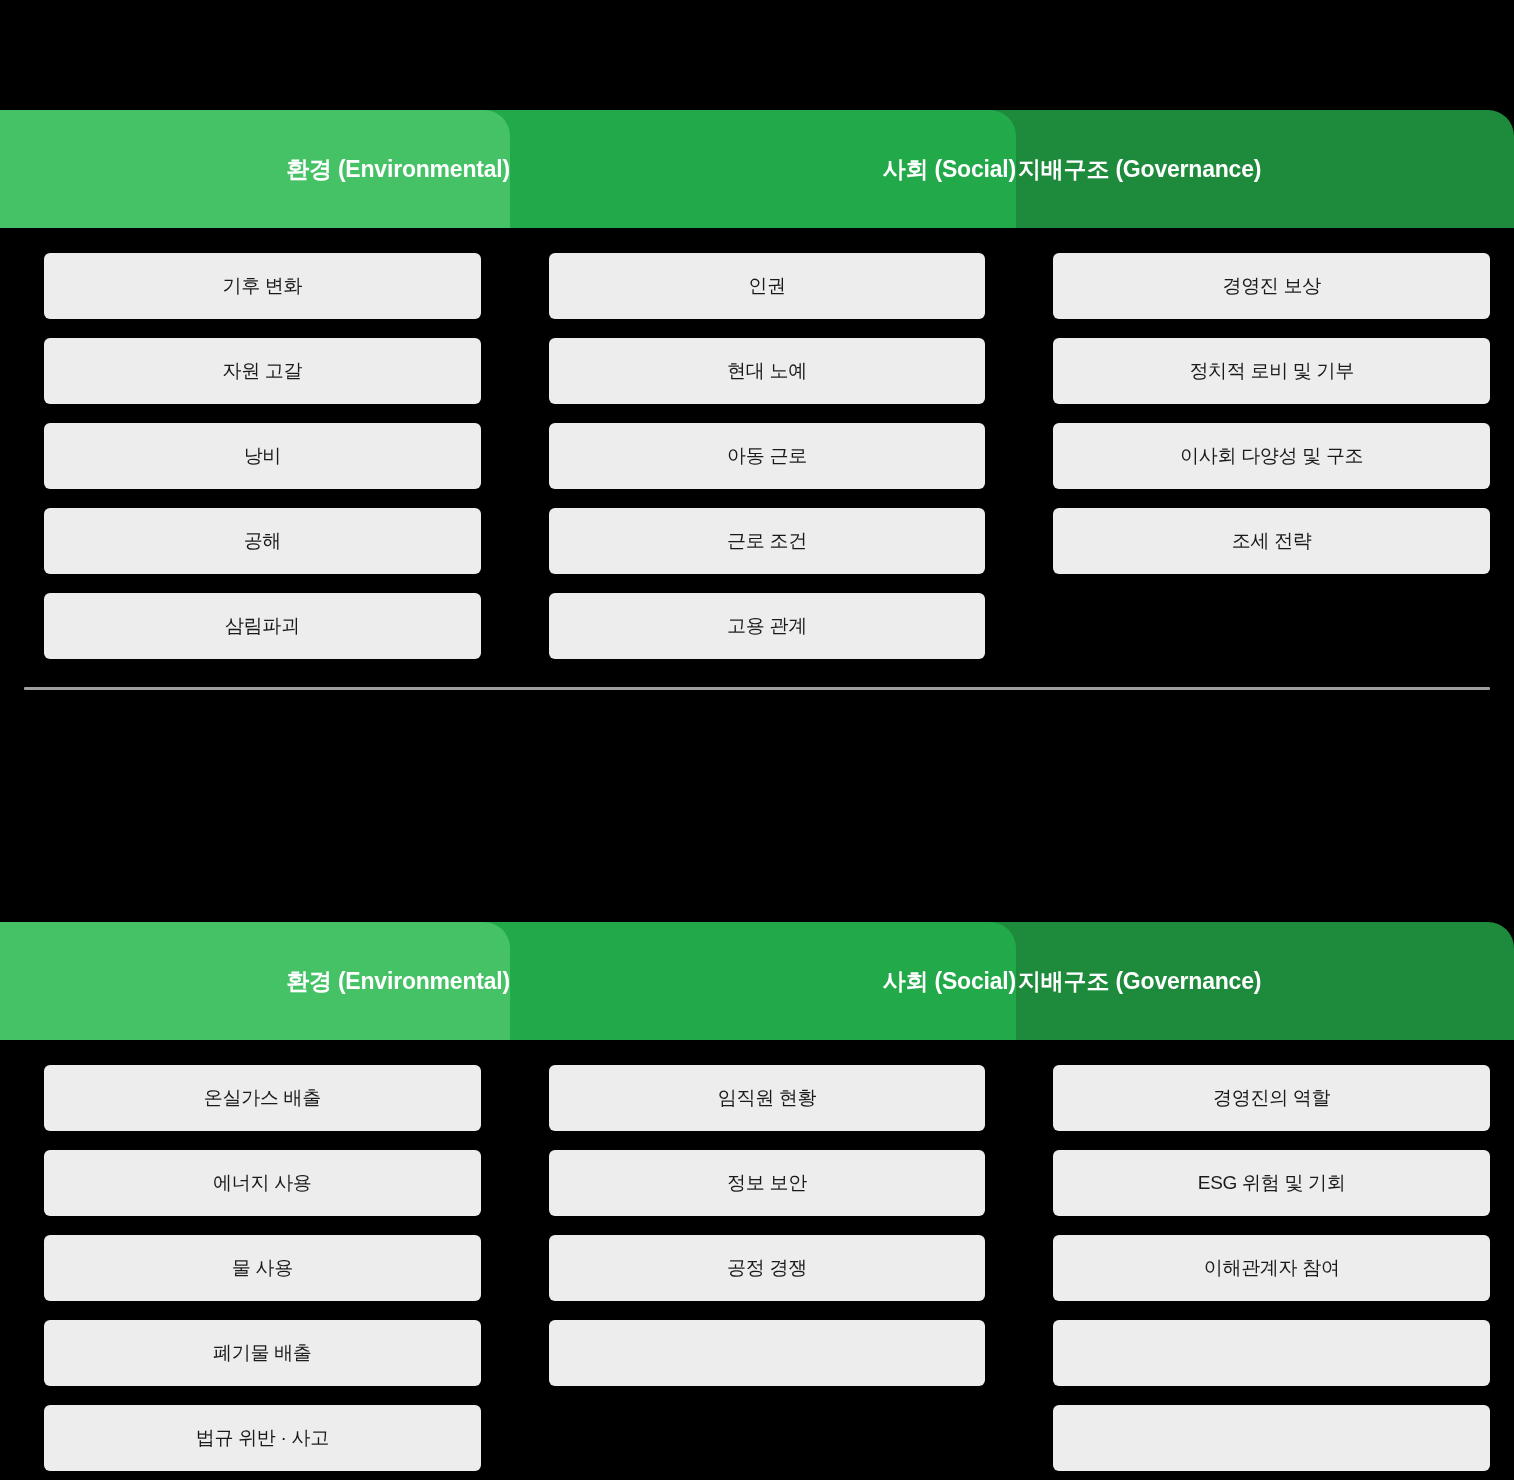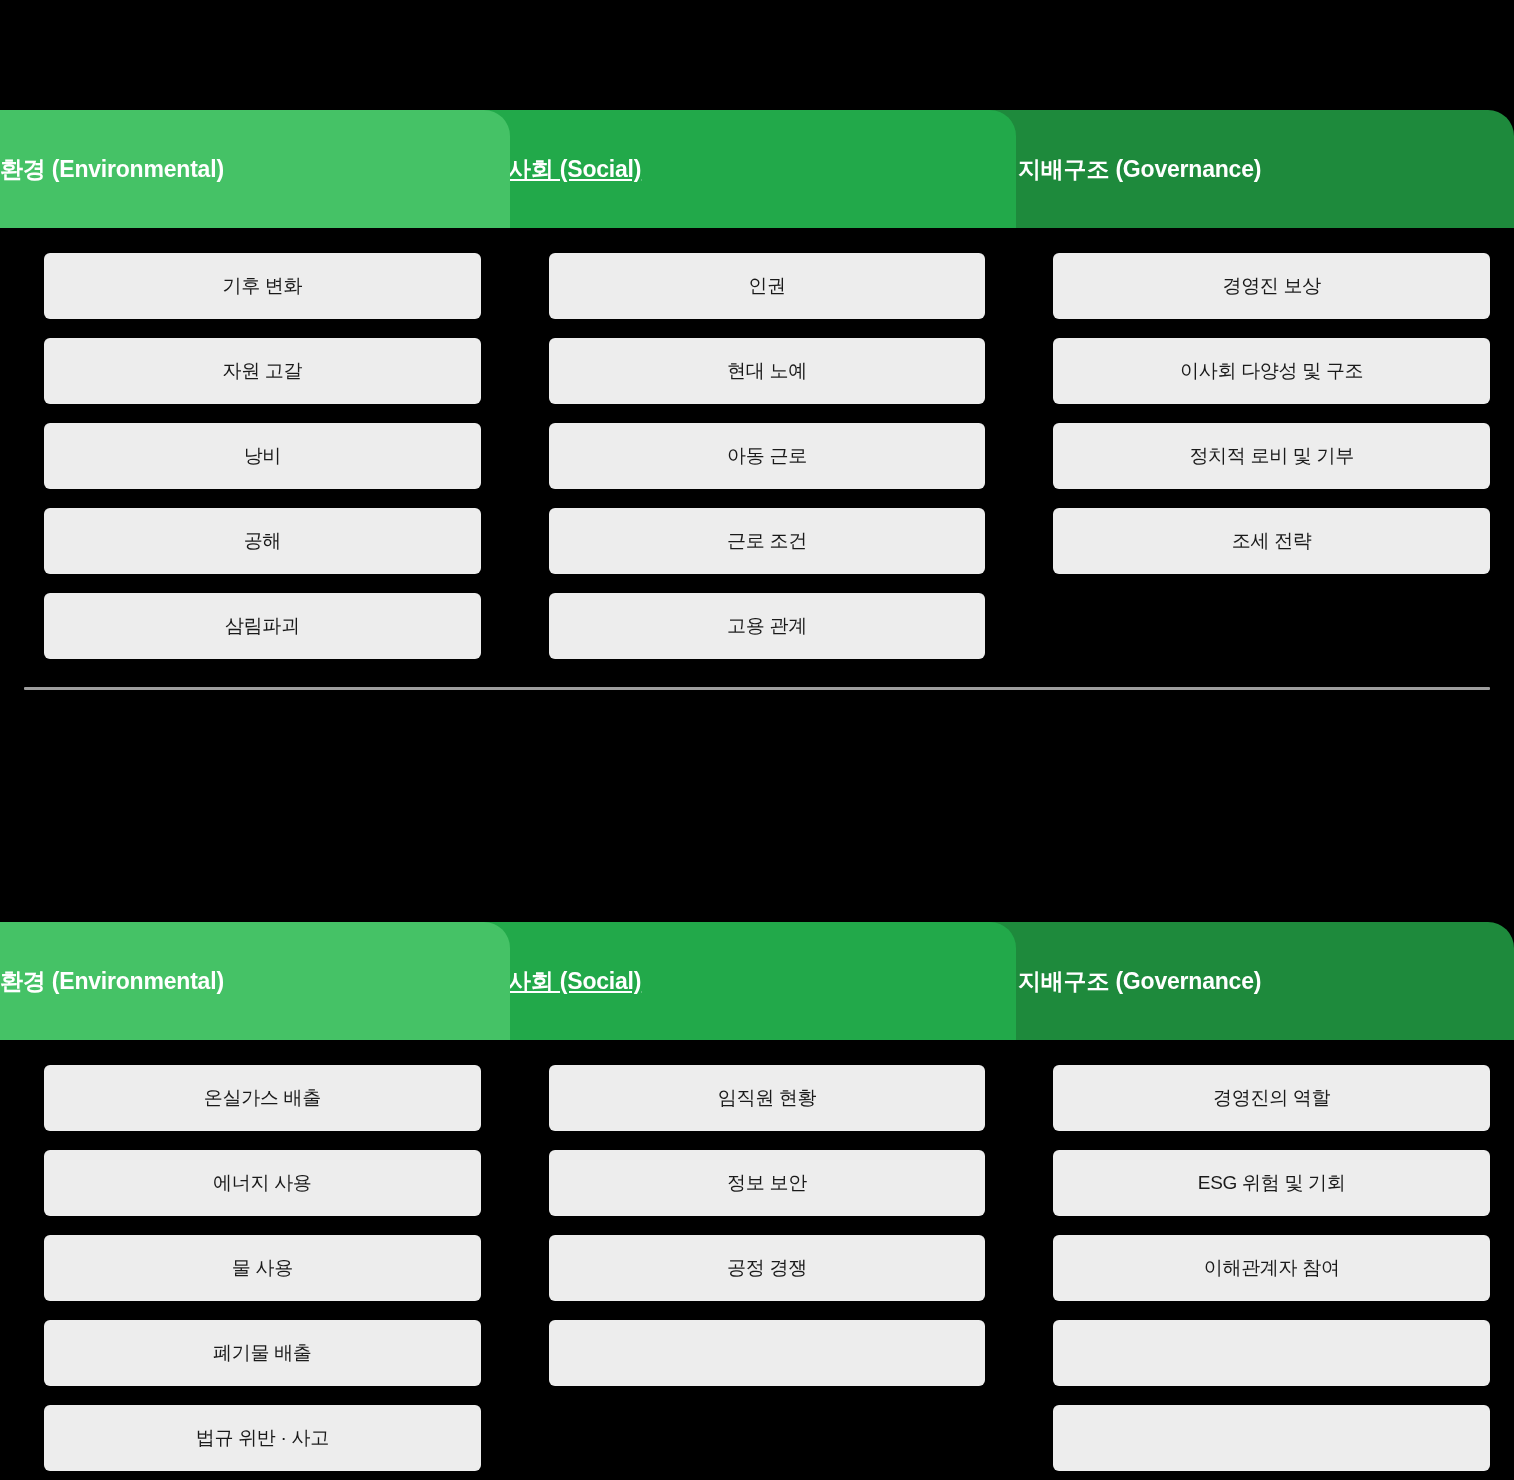--- a/index.html
+++ b/index.html
@@ -68,32 +68,32 @@
   
   .header-panel.hp-2 {
     left: 0;
     width: 1016px;
     background: #22A94A;
     border-radius: 0 26px 0 0;
     z-index: 2;
     justify-content: flex-start;
     padding-left: 508px;
   }
-  .header-panel.hp-2 .hp-label { width: 508px; text-align: left; text-decoration: underline; }
+  .header-panel.hp-2 .hp-label { width: 508px; text-align: right; }
 
   
   .header-panel.hp-1 {
     left: 0;
     width: 510px;
     background: #45C266;
     border-radius: 0 26px 0 0;
     z-index: 3;
     justify-content: center;
   }
-  .header-panel.hp-1 .hp-label { width: 100%; text-align: left; }
+  .header-panel.hp-1 .hp-label { width: 100%; text-align: right; }
 
   
   .columns {
     position: relative;
     display: flex;
     padding: 25px 0 0 0;
   }
 
   .column {
     width: 504.6px;
@@ -158,22 +158,22 @@
       <div class="column">
         <div class="card">인권</div>
         <div class="card">현대 노예</div>
         <div class="card">아동 근로</div>
         <div class="card">근로 조건</div>
         <div class="card">고용 관계</div>
       </div>
 
       <div class="column">
         <div class="card">경영진 보상</div>
+        <div class="card">정치적 로비 및 기부</div>
         <div class="card">이사회 다양성 및 구조</div>
-        <div class="card">정치적 로비 및 기부</div>
         <div class="card">조세 전략</div>
       </div>
 
     </div>
 
     <div class="table-divider"></div>
   </section>
 
   <section class="esg-table" id="table-2">
 

